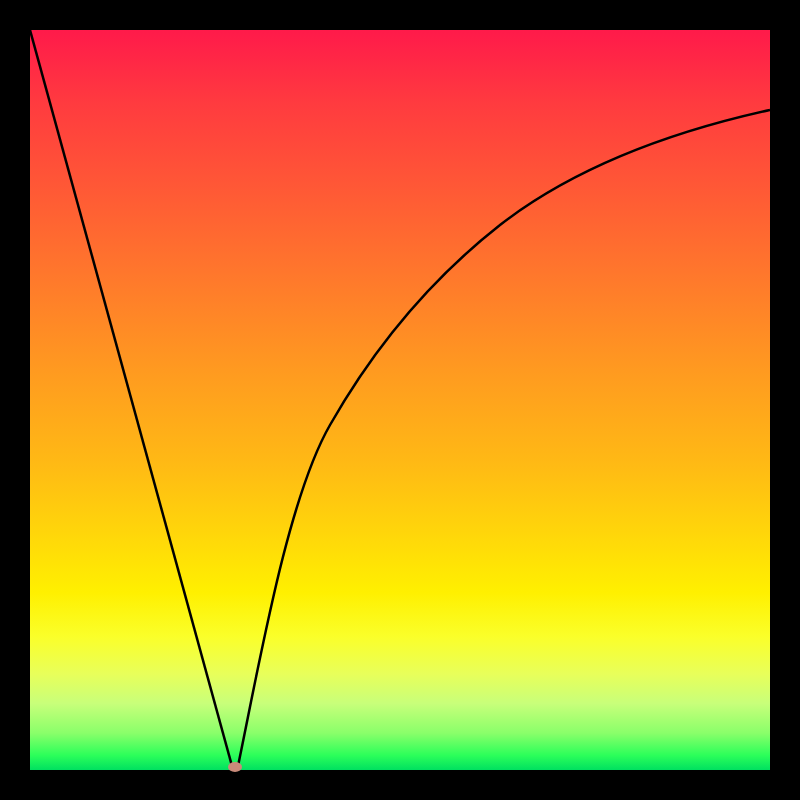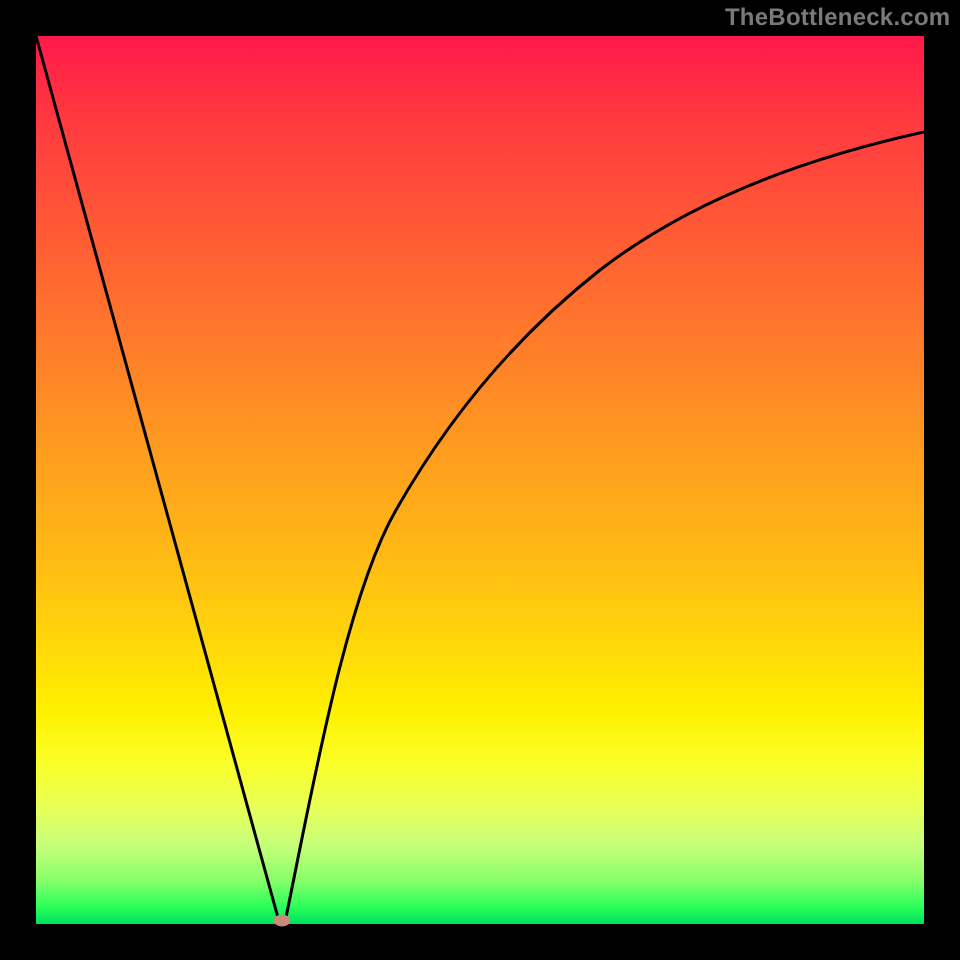--- a/index.html
+++ b/index.html
@@ -81,14 +81,13 @@
 
       <path d="M 208 736
                C 230 630, 258 468, 300 395
                C 345 316, 400 250, 470 195
                C 545 137, 640 102, 740 80" stroke="#000" stroke-width="2.5" fill="none"></path>
     </svg>
 
     <div class="marker" style="left:205px; top:737px;"></div>
   </div>
 
-  <div class="watermark">TheBottleneck.com</div>
 </div>
 
 </body></html>

